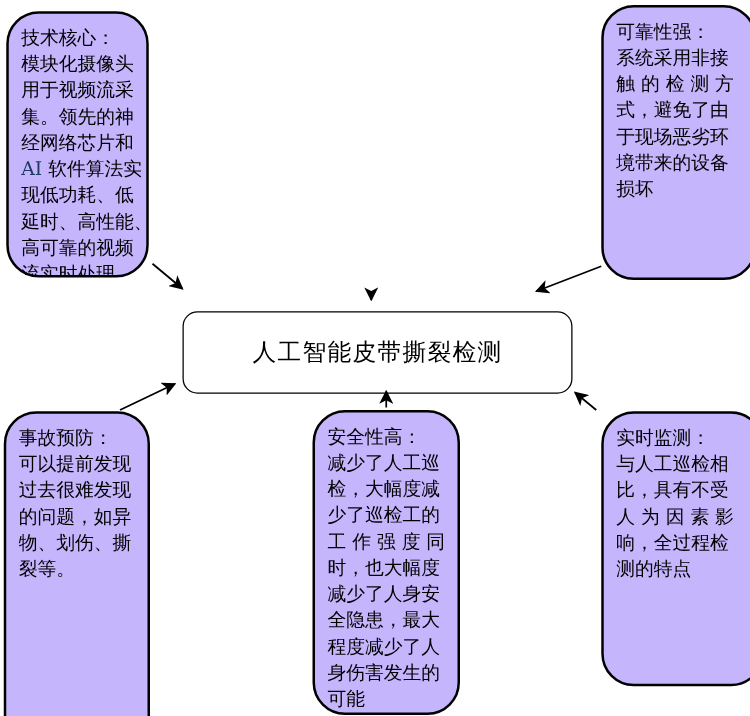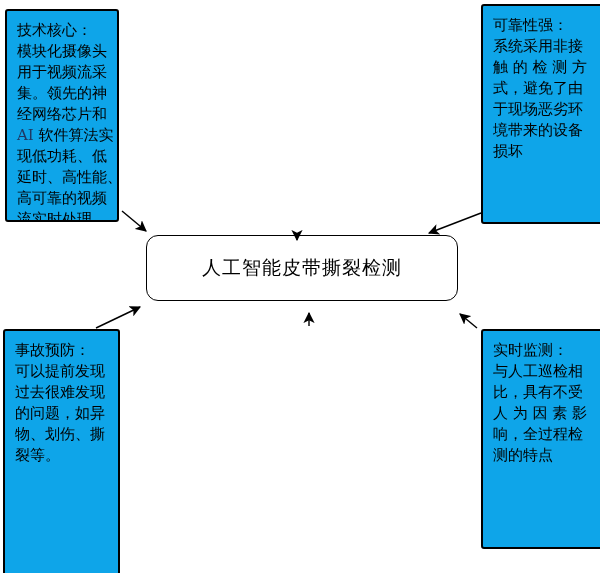--- a/index.html
+++ b/index.html
@@ -2,38 +2,38 @@
 <html><head>
 <meta charset="utf-8">
 <style>
   html,body{margin:0;padding:0;background:#fff;}
   #canvas{
     position:relative;width:600px;height:573px;background:#ffffff;
     font-family:"DejaVu Serif","Liberation Serif",serif;color:#000;
     overflow:hidden;
   }
   .node{
-    position:absolute;box-sizing:border-box;background:#0ea5e9;
-    border:2px solid #000;border-radius:3px;
+    position:absolute;box-sizing:border-box;background:#c4b5fd;
+    border:2px solid #000;border-radius:26px;
   }
   .node .txt{
     white-space:pre;font-size:15px;line-height:21px;
     padding:9px 4px 0 10px;overflow:hidden;height:100%;box-sizing:border-box;
   }
   .center-node{
     position:absolute;box-sizing:border-box;background:#fff;
     border:1.4px solid #000;border-radius:12px;
     display:flex;align-items:center;justify-content:center;
     font-size:19px;letter-spacing:1px;
   }
   
   .pos-tl{left:5px;  top:9px;   width:114px;height:213px;}
   .pos-tm{left:245px;top:7px;   width:119px;height:226px;}
   .pos-tr{left:481px;top:4px;   width:124px;height:220px;}
-  .pos-c {left:146px;top:235px; width:312px;height:66px;}
+  .pos-c {left:146px;top:249px; width:312px;height:66px;}
   .pos-bl{left:3px;  top:329px; width:117px;height:283px;}
   .pos-bm{left:250px;top:328px; width:118px;height:244px;}
   .pos-br{left:481px;top:329px; width:130px;height:220px;}
   #connectors{position:absolute;left:0;top:0;width:600px;height:573px;pointer-events:none;}
   #connectors line{stroke:#000;stroke-width:1.4;}
 </style>
 </head>
 <body>
 
 <div id="canvas">
@@ -68,20 +68,33 @@
 
   <div class="node pos-bl">
     <div class="txt">事故预防：
 可以提前发现
 过去很难发现
 的问题，如异
 物、划伤、撕
 裂等。</div>
   </div>
 
+  <div class="node pos-bm">
+    <div class="txt">安全性高：
+减少了人工巡
+检，大幅度减
+少了巡检工的
+工 作 强 度 同
+时，也大幅度
+减少了人身安
+全隐患，最大
+程度减少了人
+身伤害发生的
+可能</div>
+  </div>
 
   <div class="node pos-br">
     <div class="txt">实时监测：
 与人工巡检相
 比，具有不受
 人 为 因 素 影
 响，全过程检
 测的特点</div>
   </div>
 

